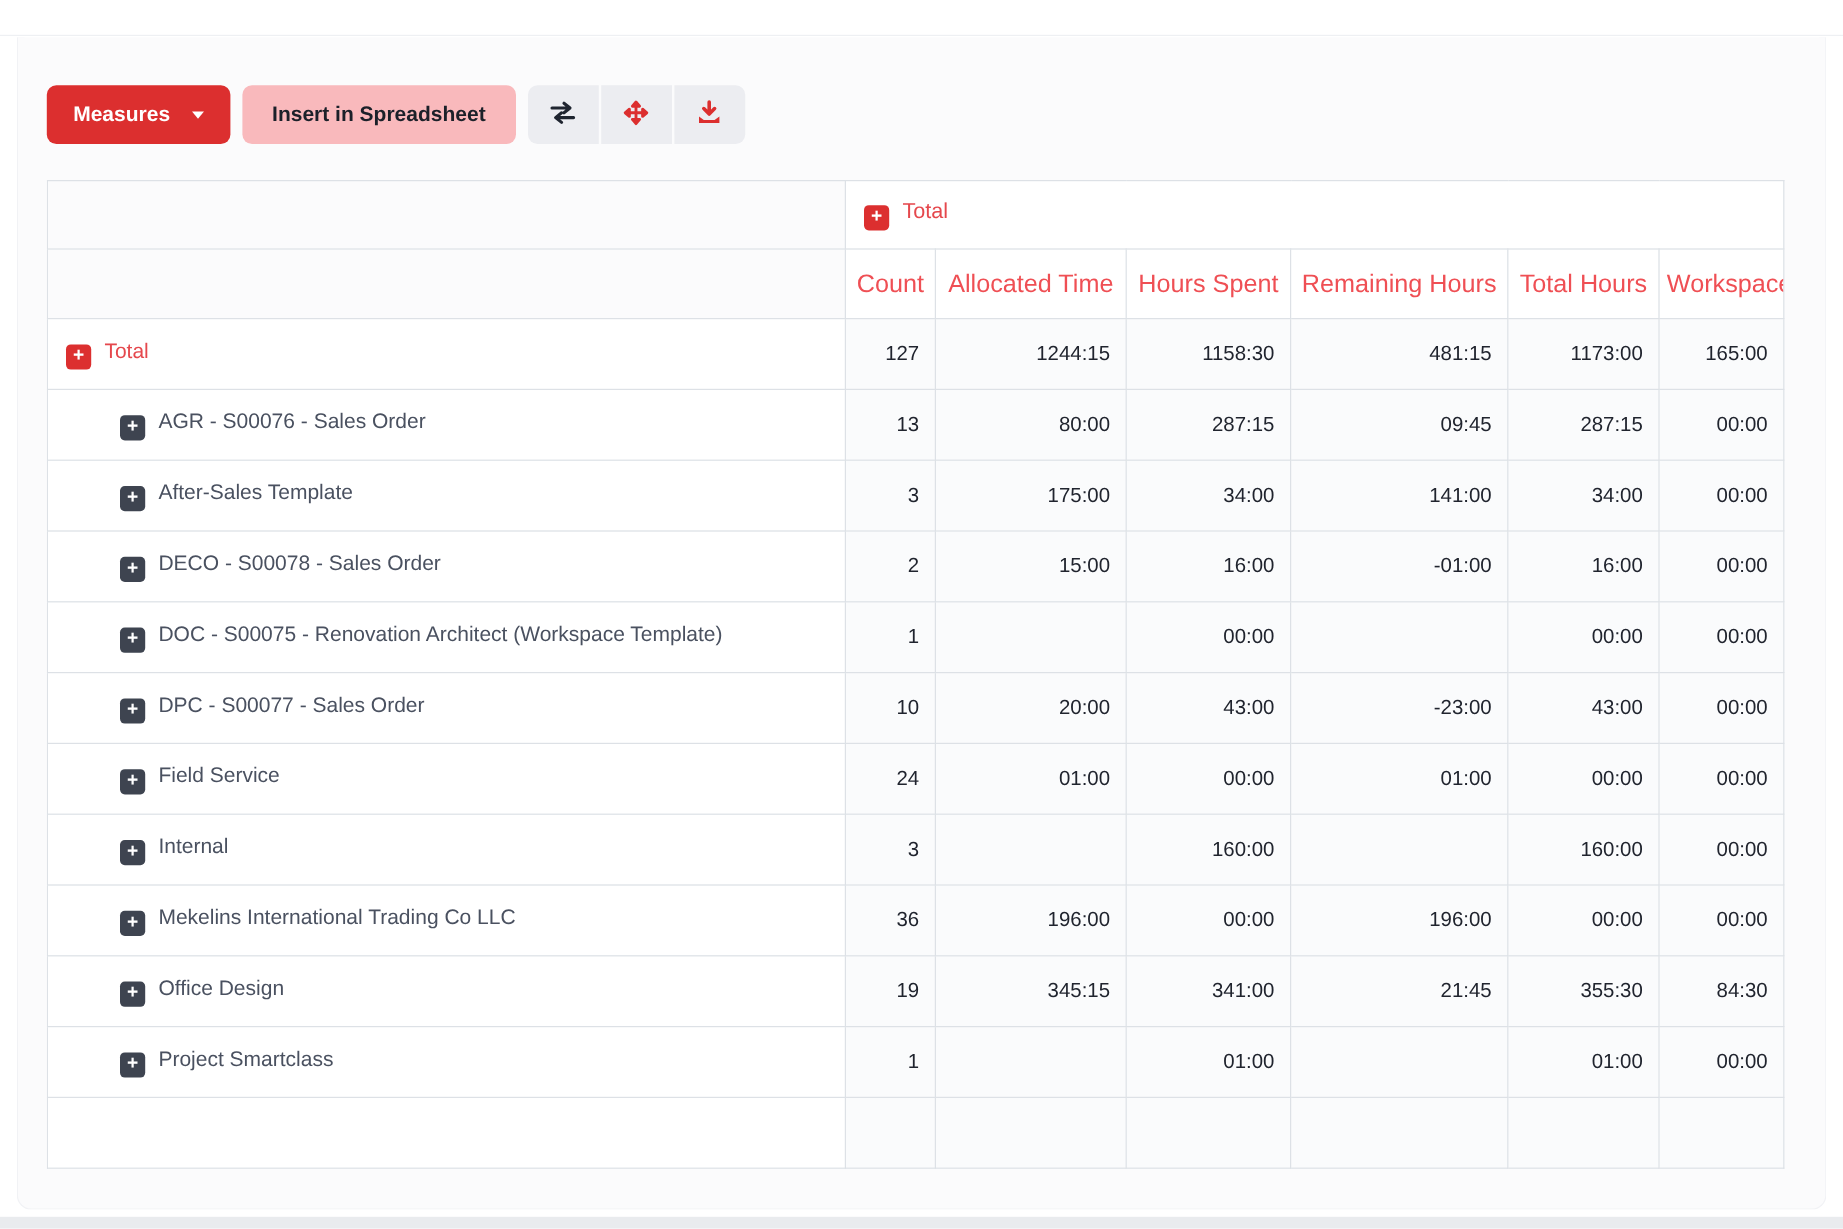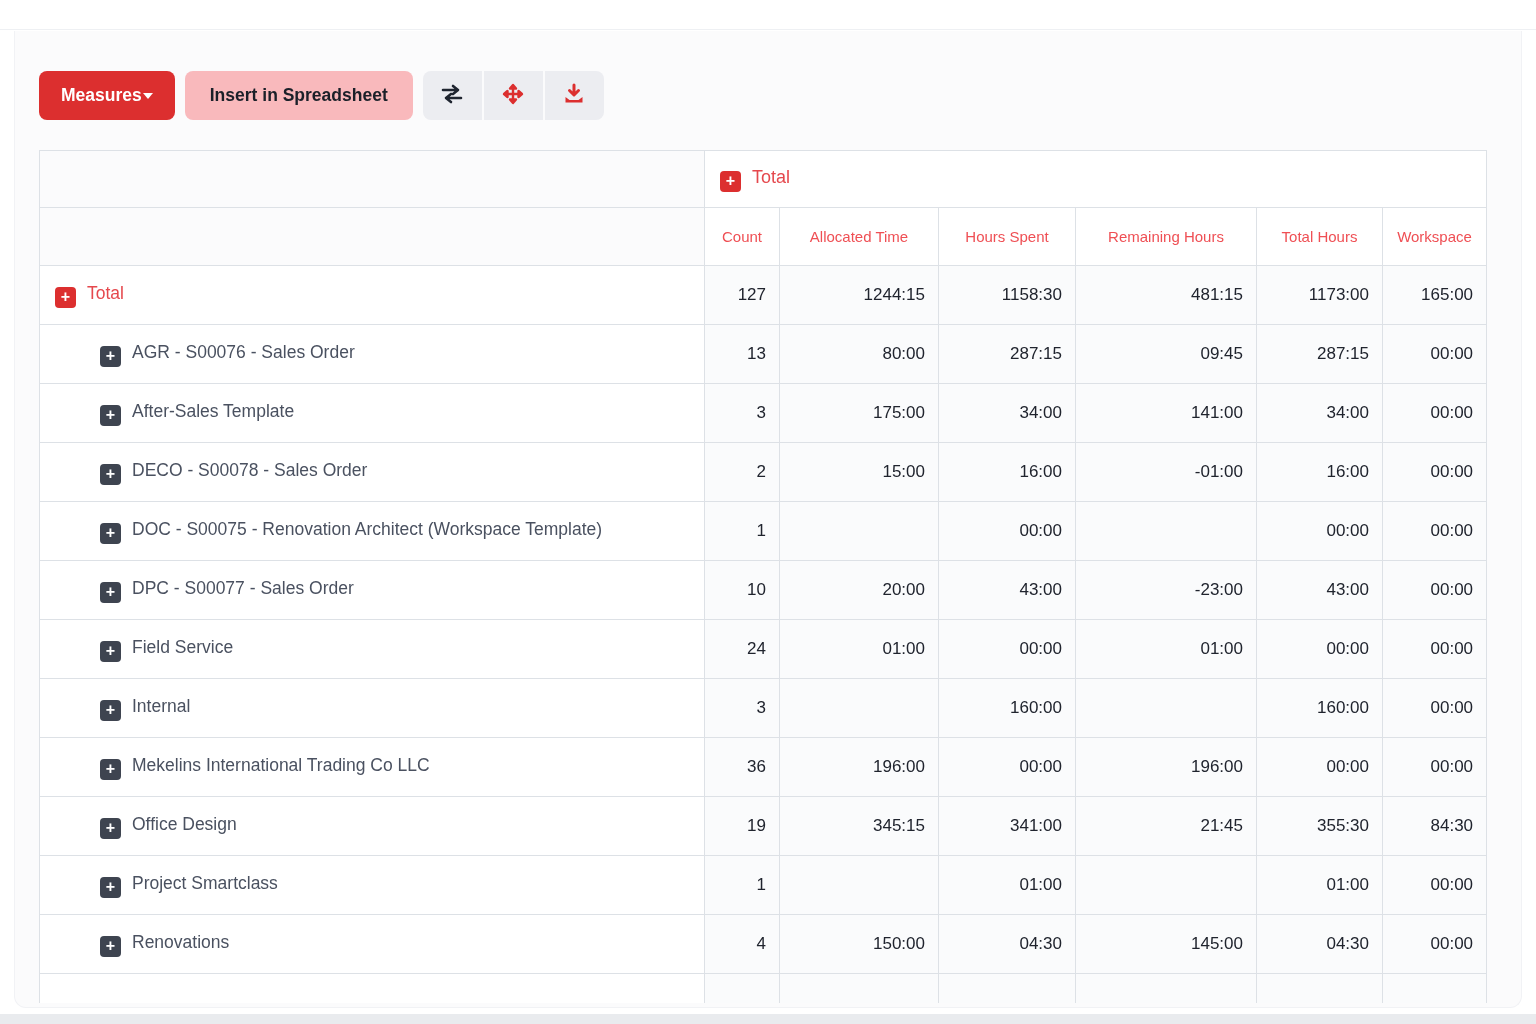--- a/index.html
+++ b/index.html
@@ -36,21 +36,21 @@
   }
   .btn {
     border: none; cursor: pointer;
     height: 49px; border-radius: 8px;
     font-family: "Liberation Sans", sans-serif;
     font-size: 17.5px; font-weight: 700;
     display: flex; align-items: center;
   }
   .btn-measures {
     background: #dc2f2f; color: #ffffff;
-    padding: 0 22px; gap: 1px;
+    padding: 0 22px; gap: 18px;
   }
   .caret-down {
     width: 0; height: 0;
     border-left: 5.5px solid transparent;
     border-right: 5.5px solid transparent;
     border-top: 6.5px solid #ffffff;
     display: inline-block;
   }
   .btn-insert {
     background: #f9b9bc; color: #1b2029;
@@ -84,21 +84,21 @@
   }
   th.corner { border: none; background: transparent; }
   th.group-header {
     height: 57px; background: #ffffff;
     text-align: left; padding-left: 15px;
     color: #e5484d; font-weight: 400; font-size: 18px;
   }
   th.col-header {
     height: 58px; background: #ffffff;
     color: #ef4f54; font-weight: 400;
-    text-align: center; font-size: 15px;
+    text-align: center; font-size: 21px;
     padding: 0 6px;
   }
   th.row-header {
     height: 59px; background: #ffffff;
     text-align: left; font-weight: 400;
     color: #4a5160; font-size: 17.5px;
     padding-left: 60px; cursor: pointer;
   }
   th.row-header.total-row { padding-left: 15px; color: #e5484d; }
   td.val {
@@ -288,29 +288,20 @@
           <tr>
             <th class="row-header"><span class="plus dark">+</span><span>Project Smartclass</span></th>
             <td class="val">1</td>
             <td class="val"></td>
             <td class="val">01:00</td>
             <td class="val"></td>
             <td class="val">01:00</td>
             <td class="val">00:00</td>
           </tr>
           <tr>
-            <th class="row-header"><span class="plus dark">+</span><span>Renovations</span></th>
-            <td class="val">4</td>
-            <td class="val">150:00</td>
-            <td class="val">04:30</td>
-            <td class="val">145:00</td>
-            <td class="val">04:30</td>
-            <td class="val">00:00</td>
-          </tr>
-          <tr>
             <th class="row-header"></th>
             <td class="val"></td>
             <td class="val"></td>
             <td class="val"></td>
             <td class="val"></td>
             <td class="val"></td>
             <td class="val"></td>
           </tr>
         </tbody>
       </table>

